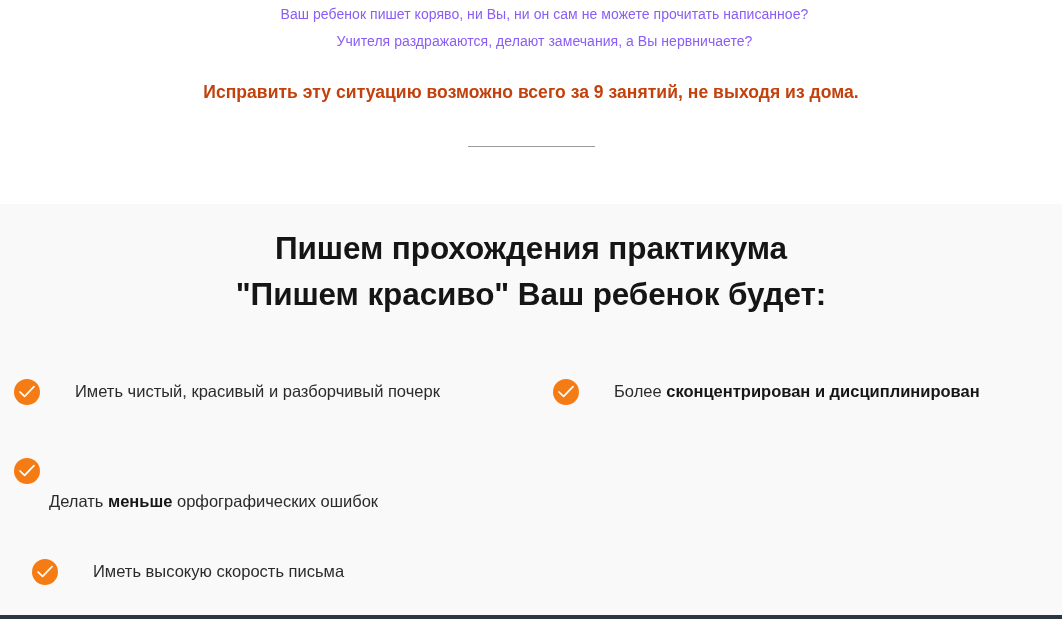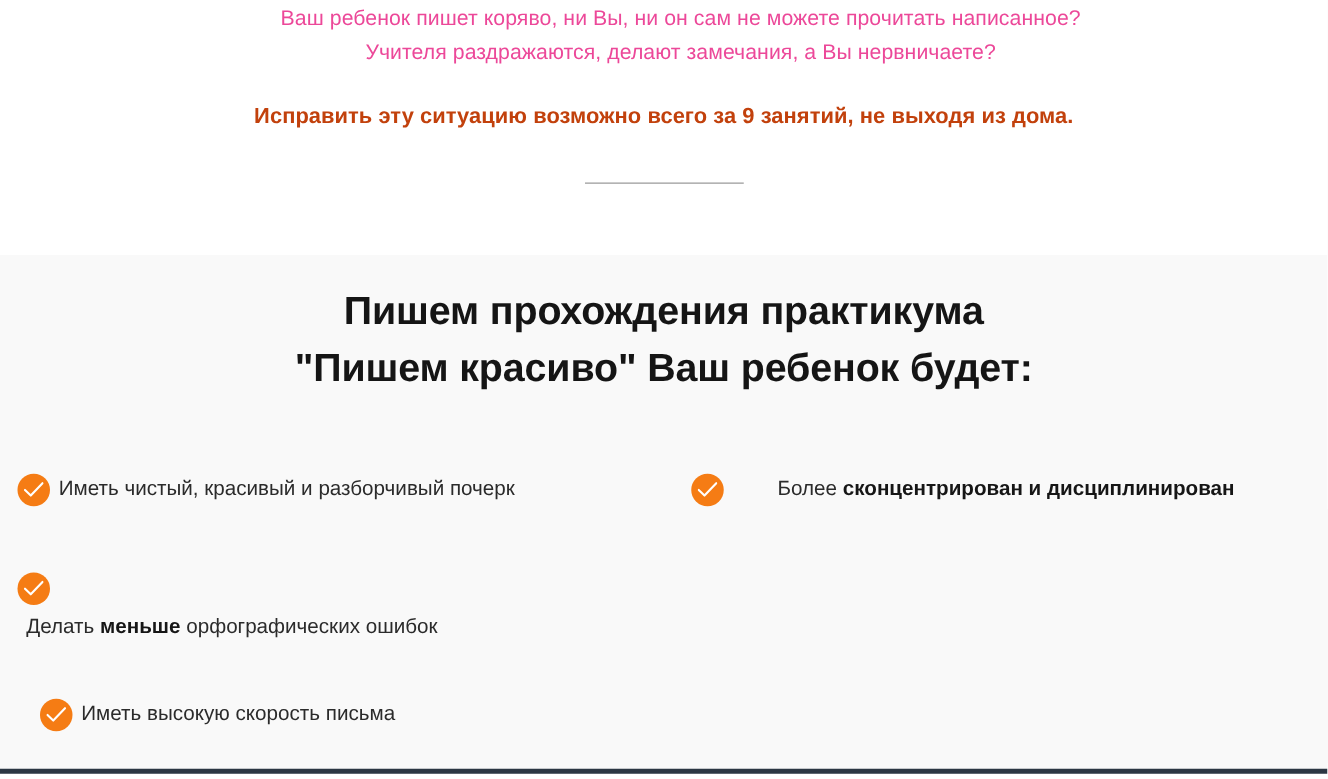--- a/index.html
+++ b/index.html
@@ -31,23 +31,23 @@
     padding-top: 0;
     position: relative;
   }
 
   .intro-lines {
     text-align: center;
     padding-top: 1px;
   }
 
   .intro-line {
-    font-size: 17px;
+    font-size: 14px;
     line-height: 27px;
-    color: #ec4899;
+    color: #8b5cf6;
     font-weight: 400;
     letter-spacing: 0.05px;
     margin-left: 27px;
   }
 
   .intro-emphasis {
     text-align: center;
     font-size: 17.5px;
     font-weight: 700;
     color: #c2410c;
@@ -120,34 +120,34 @@
   .check-icon svg {
     position: absolute;
     left: 5px;
     top: 6px;
   }
 
   .benefit-text {
     font-size: 16.5px;
     line-height: 24px;
     color: #2b2b2b;
-    margin-left: 7px;
+    margin-left: 35px;
     margin-top: 5px;
     font-weight: 400;
     max-width: 470px;
   }
 
   .benefit-text b { font-weight: 700; color: #161616; }
 
   
   .benefits-col.left .benefit-item:nth-child(1) { height: 79px; }
   .benefits-col.left .benefit-item:nth-child(2) { height: 101px; flex-direction: column; }
   .benefits-col.left .benefit-item:nth-child(3) { height: 60px; padding-left: 32px; }
 
-  .benefits-col.right .benefit-item:nth-child(1) { height: 79px; gap: 36px; }
+  .benefits-col.right .benefit-item:nth-child(1) { height: 79px; }
   .benefits-col.right .benefit-item:nth-child(2) { height: 101px; }
   .benefits-col.right .benefit-item:nth-child(2) .check-icon { margin-top: 20px; }
 
   
   .footer-strip {
     position: absolute;
     left: 0;
     bottom: 0;
     width: 1062px;
     height: 4px;

